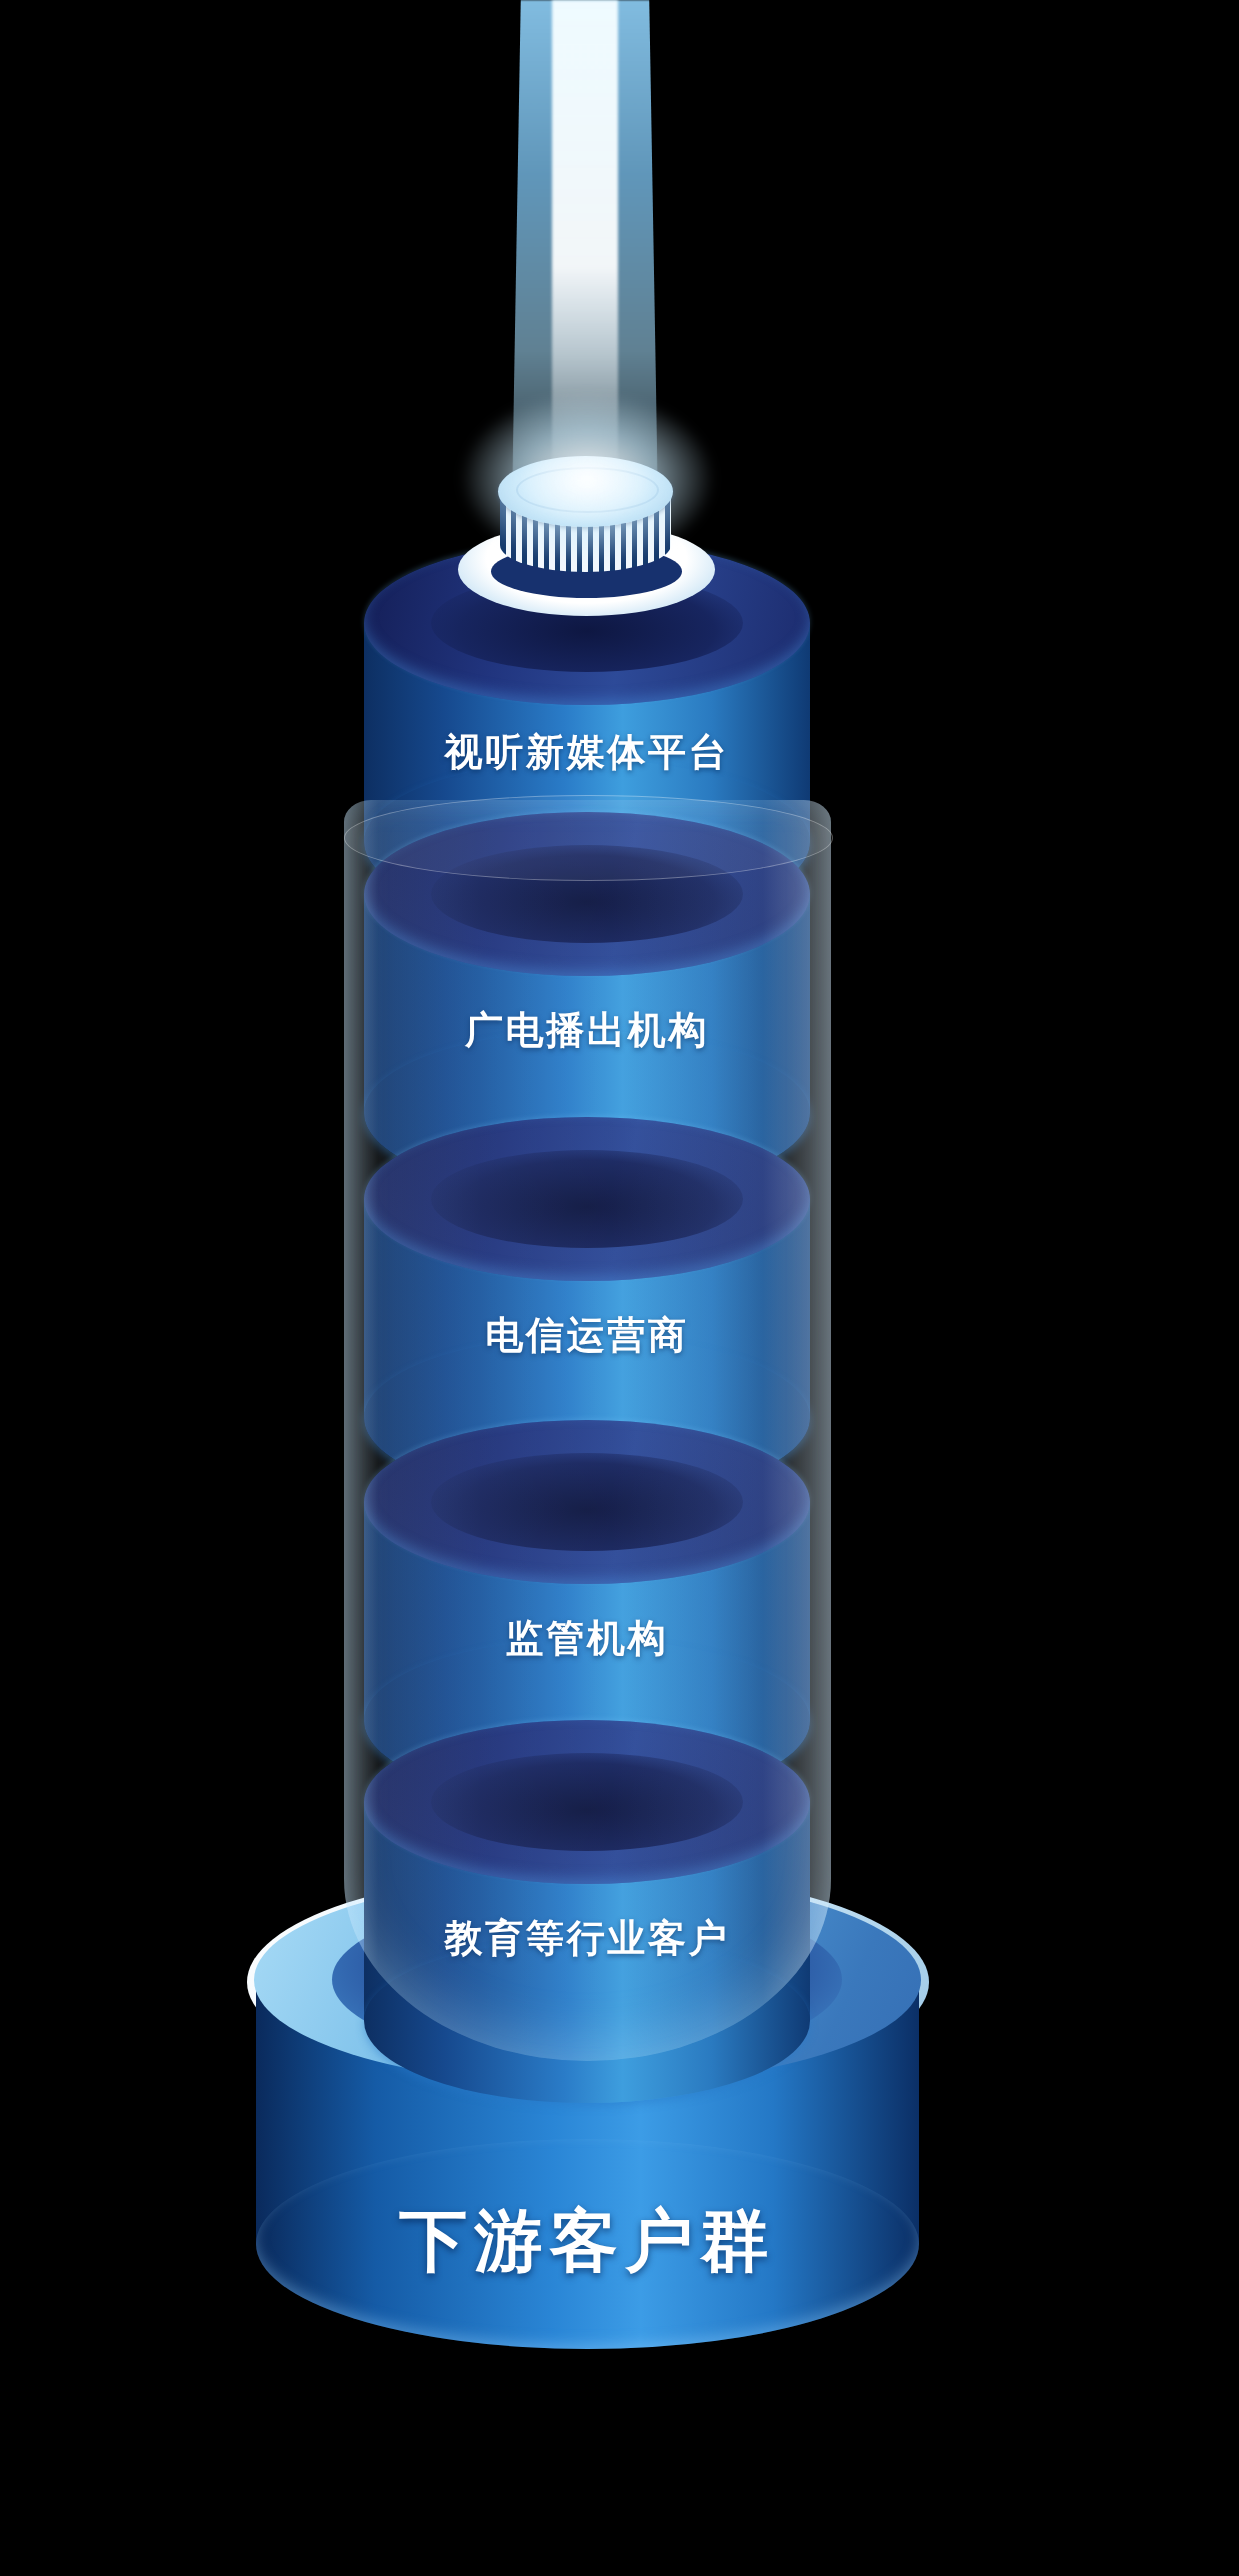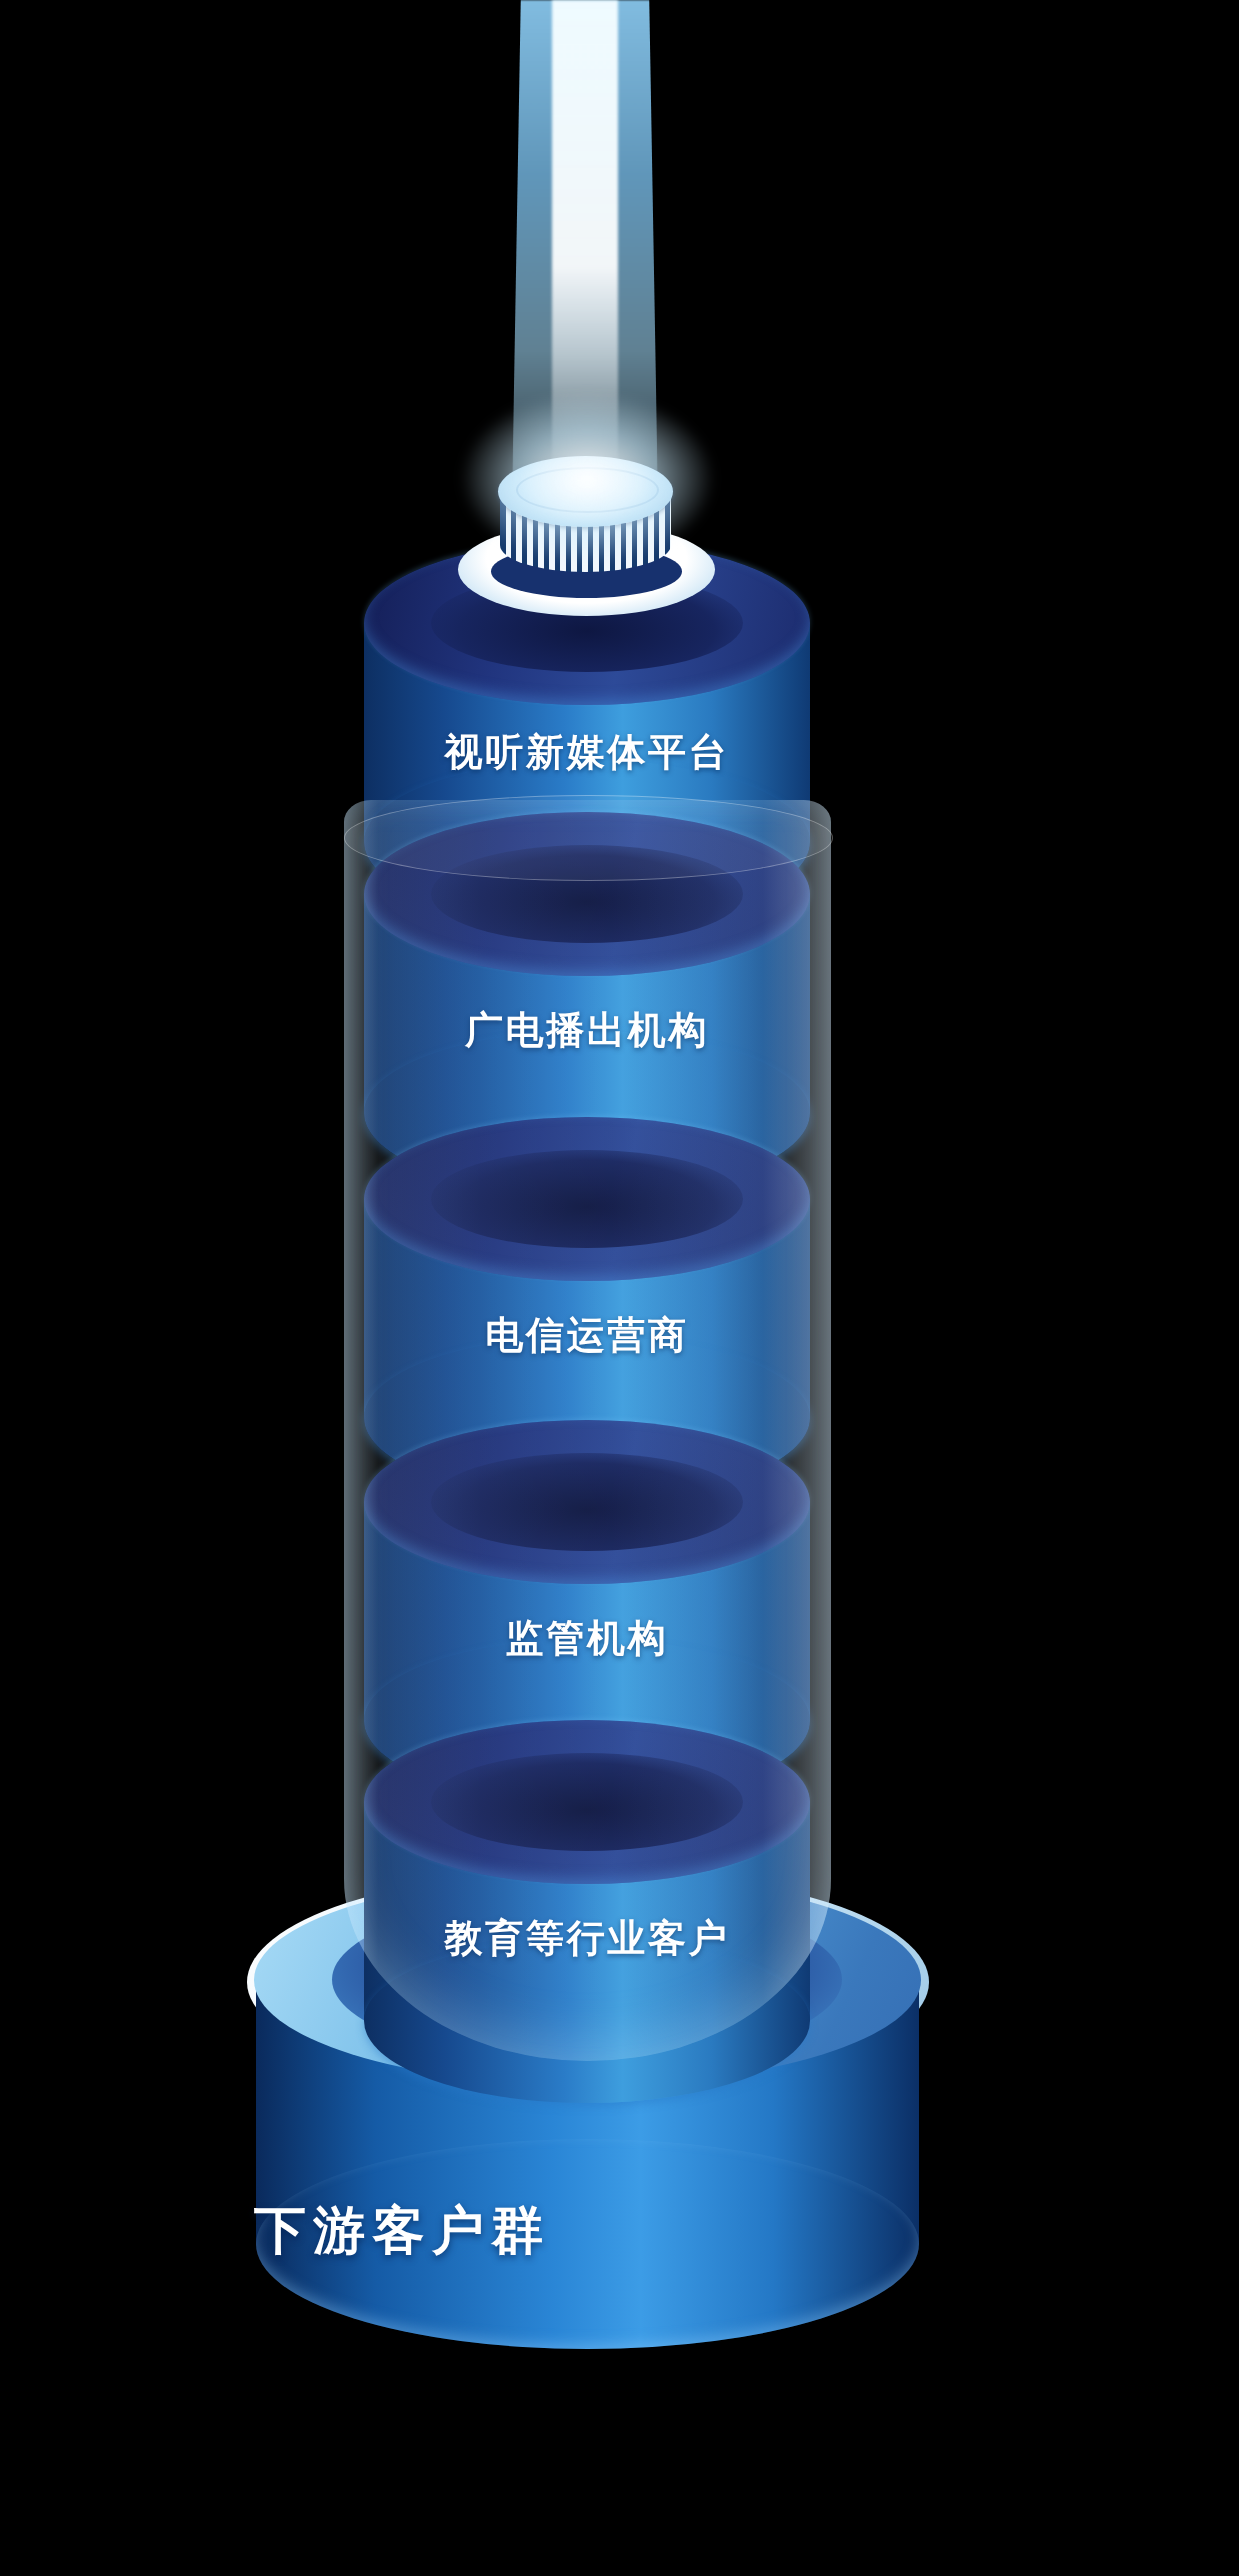--- a/index.html
+++ b/index.html
@@ -146,22 +146,22 @@
     border-radius: 50%;
     background: linear-gradient(115deg, #aadcf6 0%, #7cc0ea 30%, #4f96d2 62%, #3a78bc 85%, #356eb4 100%);
   }
   .b-top::after {
     content: ""; position: absolute; left: 78px; top: 20px; width: 510px; height: 169px;
     border-radius: 50%;
     background: radial-gradient(ellipse at 50% 42%, #1c3f8e 0%, #26509c 50%, #3f80c4 85%, rgba(63,128,196,0) 98%);
   }
   .b-label {
     position: absolute; left: 0; right: 0; top: 321px;
-    color: #ffffff;
-    font-size: 52px; font-weight: 700; letter-spacing: 7.3px;
+    text-align: center; color: #ffffff;
+    font-size: 68px; font-weight: 700; letter-spacing: 7.3px;
     text-shadow: 0 2.7px 7.3px rgba(0,30,80,0.65);
     z-index: 6;
   }
 </style>
 </head>
 <body>
 
 <div class="stage">
 
   <div class="beam"></div>

